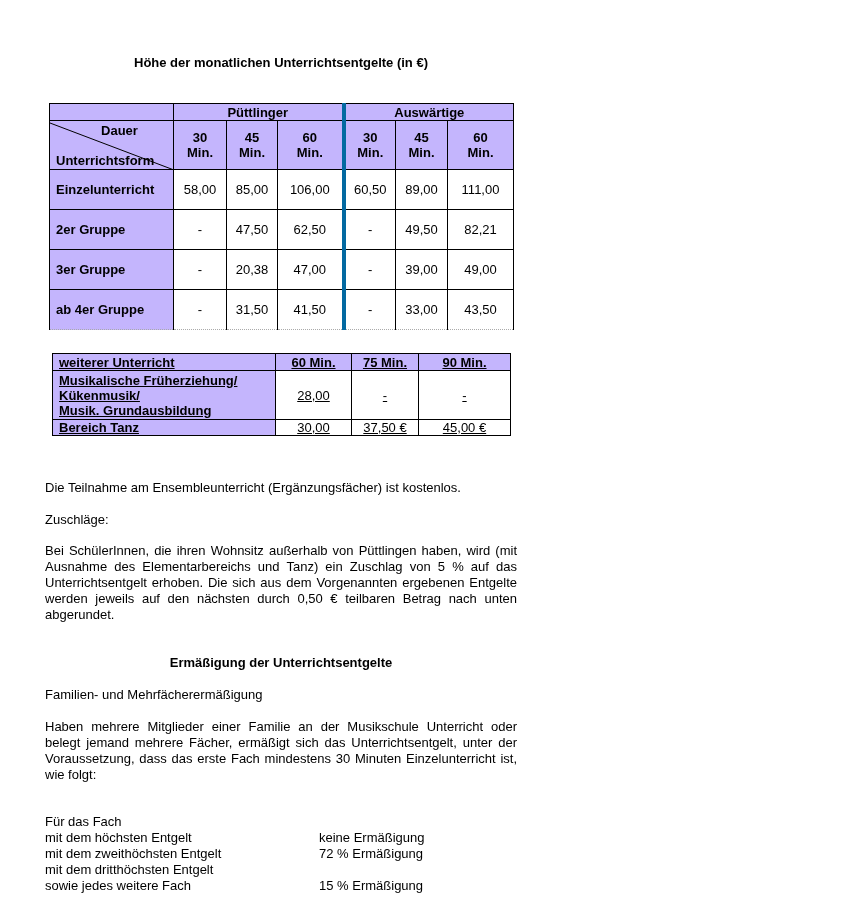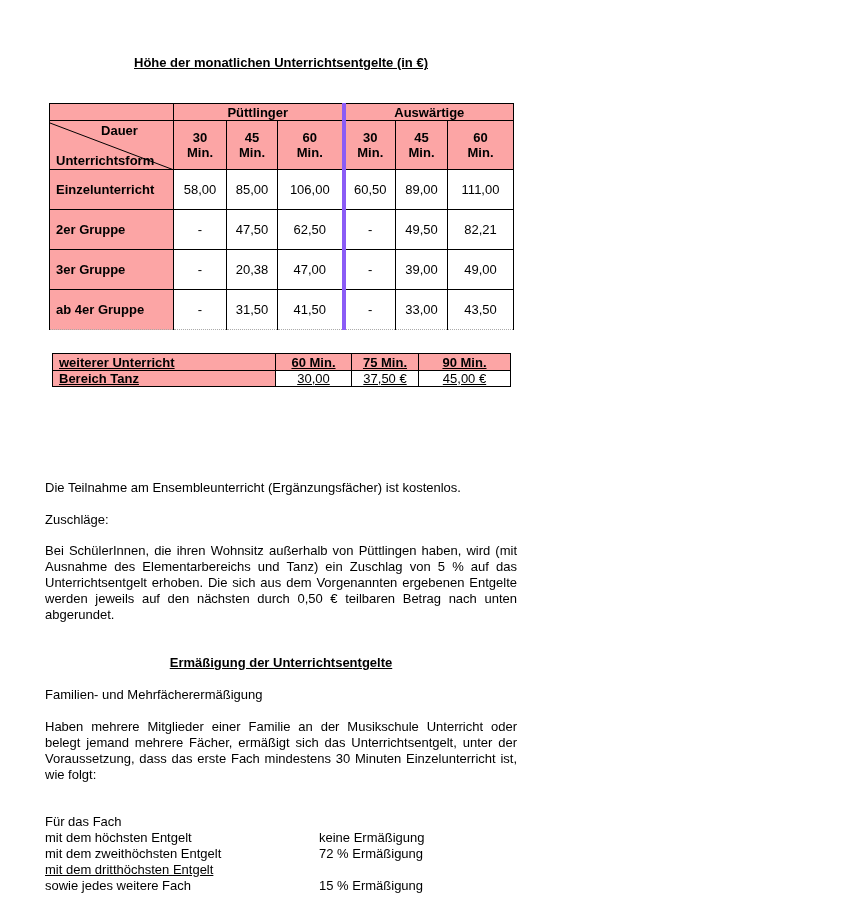--- a/index.html
+++ b/index.html
@@ -1,25 +1,25 @@
 <!DOCTYPE html>
 <html><head>
 <meta charset="utf-8">
 <style>
   html, body { margin:0; padding:0; background:#ffffff; }
   body { width:864px; height:921px; position:relative; overflow:hidden;
          font-family:"Liberation Sans", sans-serif; color:#000; font-size:13px; }
-  .abs { position:absolute;text-decoration:underline; }
+  .abs { position:absolute; }
   .title { font-weight:bold; font-size:13px; text-align:center; }
   table { border-collapse:collapse; position:absolute; table-layout:fixed; }
   td { border:1px solid #000; padding:0; font-size:13px; text-align:center; vertical-align:middle; }
-  .gray { background:#fca5a5; }
+  .gray { background:#c4b5fd; }
   .b { font-weight:bold; }
   .left { text-align:left; padding-left:6px; }
-  .thickL { border-left:4px solid #8b5cf6; }
+  .thickL { border-left:4px solid #0369a1; }
   #t1 { left:49px; top:103px; width:464px; }
   #t1 tr.r-head1 td { height:16px; }
   #t1 tr.r-head2 td { height:48px; line-height:15px; }
   #t1 tr.r-data td { height:39px; }
   #t1 tr.last td { border-bottom:1px dotted #aaa; }
   .diag { position:relative; overflow:hidden; }
   .diag svg { position:absolute; left:0; top:0; }
   .diag .d-top { position:absolute; top:2px; left:0; width:100%; text-align:center; padding-left:16px; box-sizing:border-box; }
   .diag .d-bot { position:absolute; bottom:1px; left:6px; }
   #t2 { left:52px; top:353px; width:458px; }
@@ -113,20 +113,30 @@
       <col style="width:67px">
       <col style="width:92px">
   </colgroup>
   <tbody>
       <tr class="h">
     <td class="gray b left">weiterer Unterricht</td>
     <td class="gray b">60 Min.</td>
     <td class="gray b">75 Min.</td>
     <td class="gray b">90 Min.</td>
   </tr>
+  <tr class="m">
+    <td class="gray b left">
+      <span>Musikalische Früherziehung/</span><br>
+      <span>Kükenmusik/</span><br>
+      <span>Musik. Grundausbildung</span>
+    </td>
+    <td>28,00</td>
+    <td>-</td>
+    <td>-</td>
+  </tr>
   <tr class="t">
     <td class="gray b left">Bereich Tanz</td>
     <td>30,00</td>
     <td>37,50 €</td>
     <td>45,00 €</td>
   </tr>
 </tbody>
   </table>
 
 <div class="para" style="top:480px;">Die Teilnahme am Ensembleunterricht (Ergänzungsfächer) ist kostenlos.</div>
@@ -135,16 +145,16 @@
 
 <div class="abs title" style="left:45px; top:655px; width:472px;">Ermäßigung der Unterrichtsentgelte</div>
 <div class="para" style="top:687px;">Familien- und Mehrfächerermäßigung</div>
 <div class="para" style="top:719px;">Haben mehrere Mitglieder einer Familie an der Musikschule Unterricht oder belegt jemand mehrere Fächer, ermäßigt sich das Unterrichtsentgelt, unter der Voraussetzung, dass das erste Fach mindestens 30 Minuten Einzelunterricht ist, wie folgt:</div>
 
 <div class="list-row" style="top:814px;">Für das Fach</div>
 <div class="list-row" style="top:830px;">mit dem höchsten Entgelt</div>
 <div class="list-val" style="top:830px;">keine Ermäßigung</div>
 <div class="list-row" style="top:846px;">mit dem zweithöchsten Entgelt</div>
 <div class="list-val" style="top:846px;">72 % Ermäßigung</div>
-<div class="list-row" style="top:862px;text-decoration:underline;">mit dem dritthöchsten Entgelt</div>
+<div class="list-row" style="top:862px;">mit dem dritthöchsten Entgelt</div>
 <div class="list-val" style="top:862px;"></div>
 <div class="list-row" style="top:878px;">sowie jedes weitere Fach</div>
 <div class="list-val" style="top:878px;">15 % Ermäßigung</div>
 
 </body></html>

